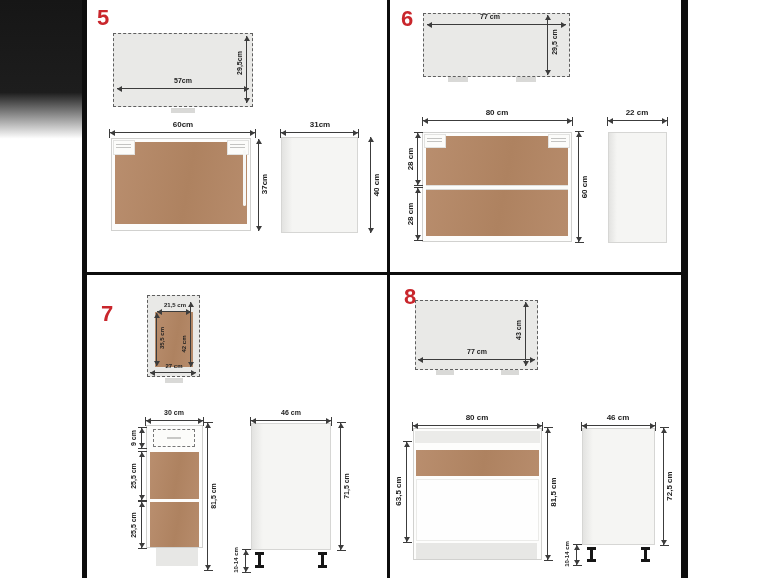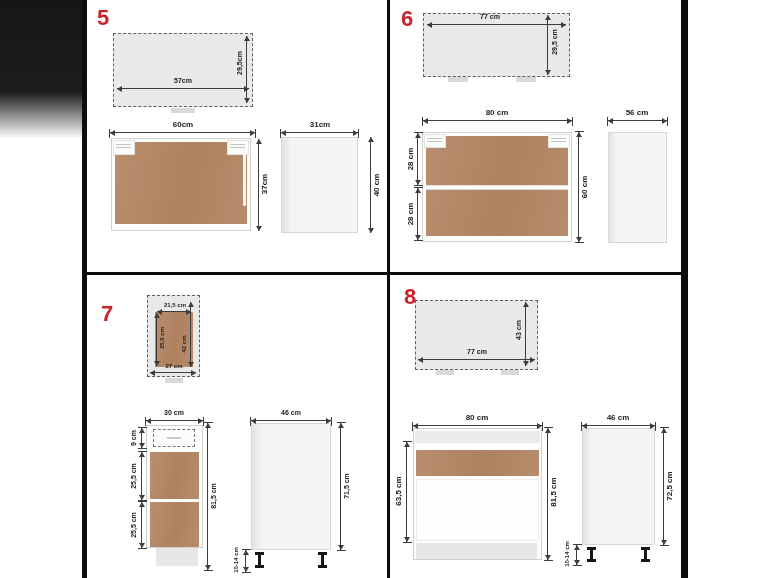--- a/index.html
+++ b/index.html
@@ -148,21 +148,21 @@
         <i class="au"></i>
         <i class="ad"></i>
       </div>
     <div class="dl f8 r" style="left:584px;top:187px;">60 cm</div>
 
     <div class="side" style="left:608px;top:132px;width:59px;height:111px;"></div>
     <div class="dim dimh t" style="left:608px;top:120px;width:59px;">
         <i class="al"></i>
         <i class="ar"></i>
       </div>
-    <div class="dl f8" style="left:637px;top:112px;">56 cm</div>
+    <div class="dl f8" style="left:637px;top:112px;">22 cm</div>
   </div>
 
   <div>
     <div class="num" style="left:101px;top:303px;">7</div>
 
     <div class="pkg" style="left:147px;top:295px;width:53px;height:82px;"></div>
     <div class="wood" style="left:155px;top:312px;width:38px;height:55px;"></div>
     <div class="tab" style="left:165px;top:378px;width:18px;height:5px;"></div>
     <div class="dim dimh" style="left:157px;top:311px;width:34px;">
         <i class="al"></i>

